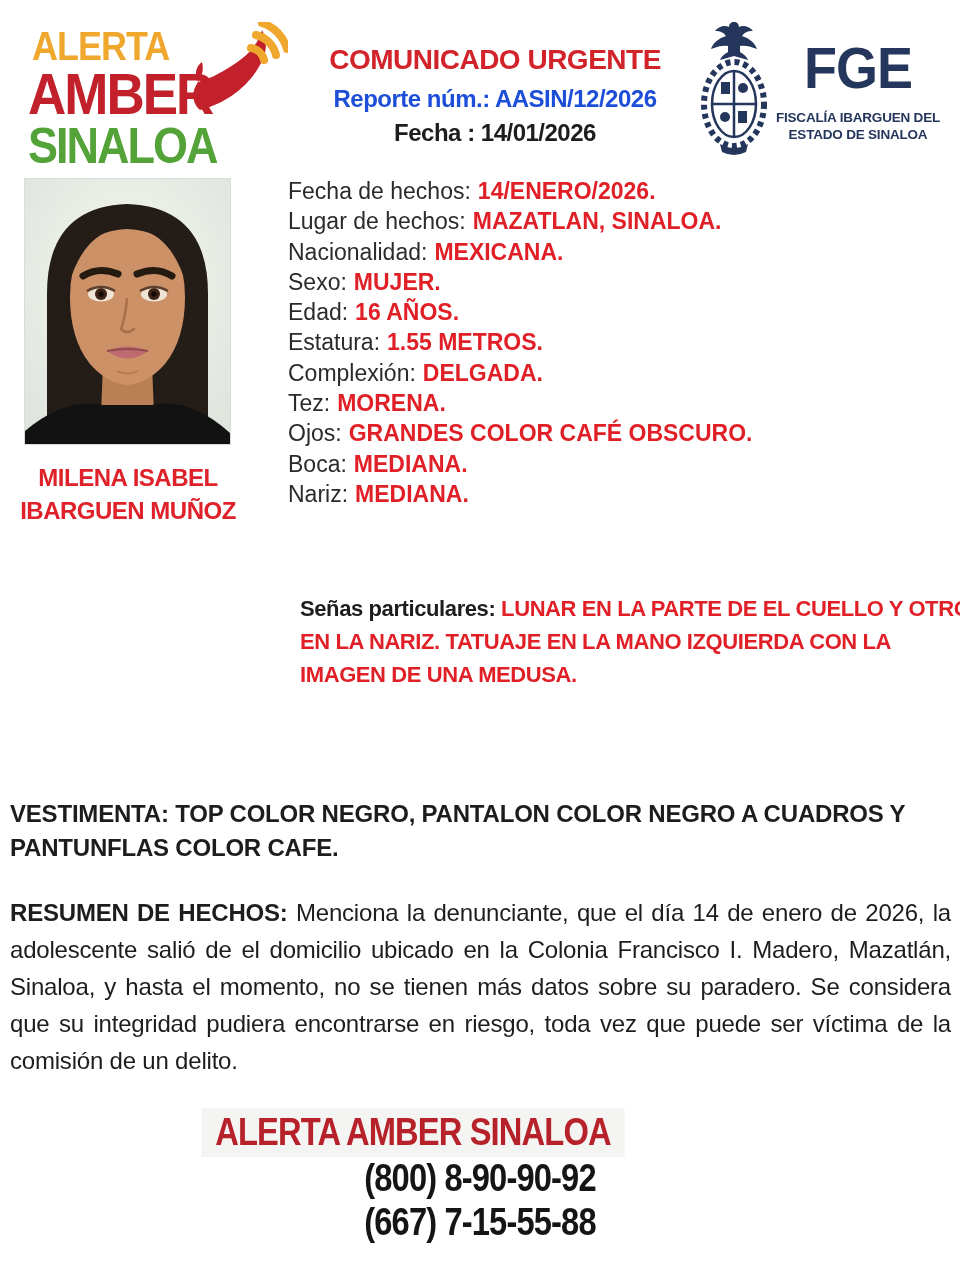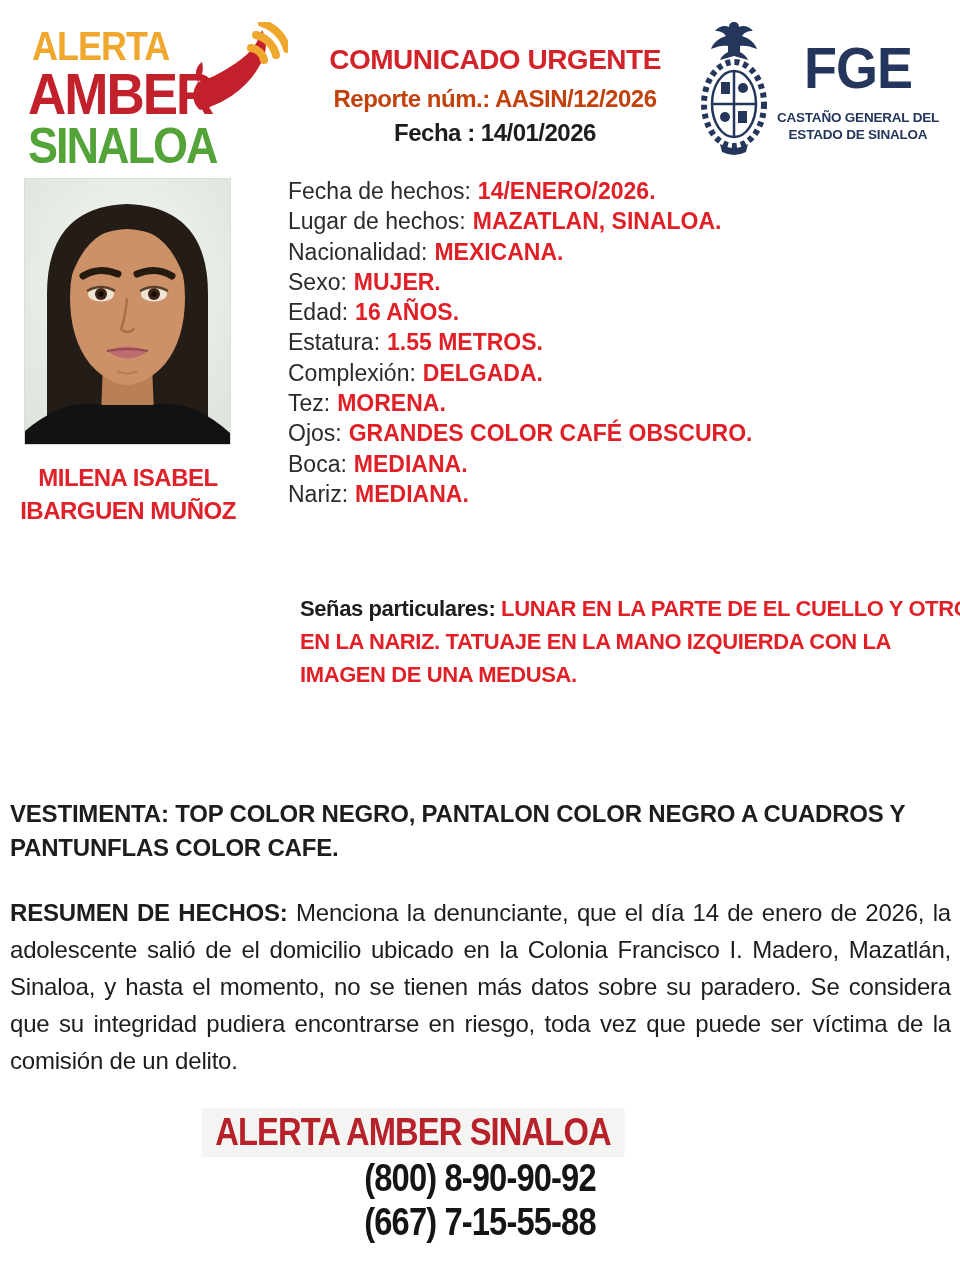--- a/index.html
+++ b/index.html
@@ -21,21 +21,21 @@
   .logo-line{ display:block; transform-origin:left top; }
   .logo-alerta{ color:#f0a72e; font-size:36px; margin-left:4px; transform:scaleY(1.12); }
   .logo-amber{ color:#c2202a; font-size:53px; letter-spacing:-2px; transform:scaleY(1.1); margin-top:2px; }
   .logo-sinaloa{ color:#53a338; font-size:45px; letter-spacing:-2px; transform:scaleY(1.1); margin-top:4px; }
   .megaphone{ position:absolute; left:160px; top:-4px; width:100px; height:95px; }
 
   .center-head{
     position:absolute; left:300px; top:44px; width:390px; text-align:center;
   }
   .ch-title{ color:#d2232a; font-weight:700; font-size:28px; letter-spacing:-0.5px; }
-  .ch-report{ color:#c2410c; font-weight:700; font-size:24px; margin-top:9px; letter-spacing:-0.5px; }
+  .ch-report{ color:#1d4ed8; font-weight:700; font-size:24px; margin-top:9px; letter-spacing:-0.5px; }
   .ch-date{ color:#1d1d1b; font-weight:700; font-size:24px; margin-top:6px; letter-spacing:-0.5px; }
 
   .fge-block{
     position:absolute; left:697px; top:18px; width:248px; height:142px;
     display:flex; align-items:stretch;
   }
   .fge-crest{ width:74px; height:100%; flex:0 0 auto; }
   .fge-right{ flex:1; display:flex; flex-direction:column; align-items:center; justify-content:space-between; padding:8px 2px 4px 2px;gap:15px; }
   .fge-rule{ width:100%; height:4px; background:#24365c; border-radius:2px; }
   .fge-acronym{ color:#24365c; font-weight:700; font-size:54px; letter-spacing:-1px; line-height:1; transform:scaleY(1.05); }
@@ -133,21 +133,21 @@
         <circle cx="46" cy="70" r="5" stroke="none"></circle>
         <circle cx="28" cy="99" r="5" stroke="none"></circle>
         <rect x="41" y="93" width="9" height="12" stroke="none"></rect>
         <path d="M23,126 Q37,134 51,126 L49,134 Q37,140 25,134 Z" stroke="none"></path>
       </g>
     </svg>
     <div class="fge-right">
       <div class="fge-rule"></div>
       <div class="fge-acronym">FGE</div>
       <div class="fge-caption">
-        <span>CASTAÑO GENERAL DEL</span><br>
+        <span>FISCALÍA IBARGUEN DEL</span><br>
         <span>ESTADO DE SINALOA</span>
       </div>
       <div class="fge-rule"></div>
     </div>
   </div>
 
   <div class="photo-frame">
     <svg viewBox="0 0 205 265" aria-hidden="true">
       <defs>
         <radialGradient id="bgGrad" cx="50%" cy="40%" r="75%">

